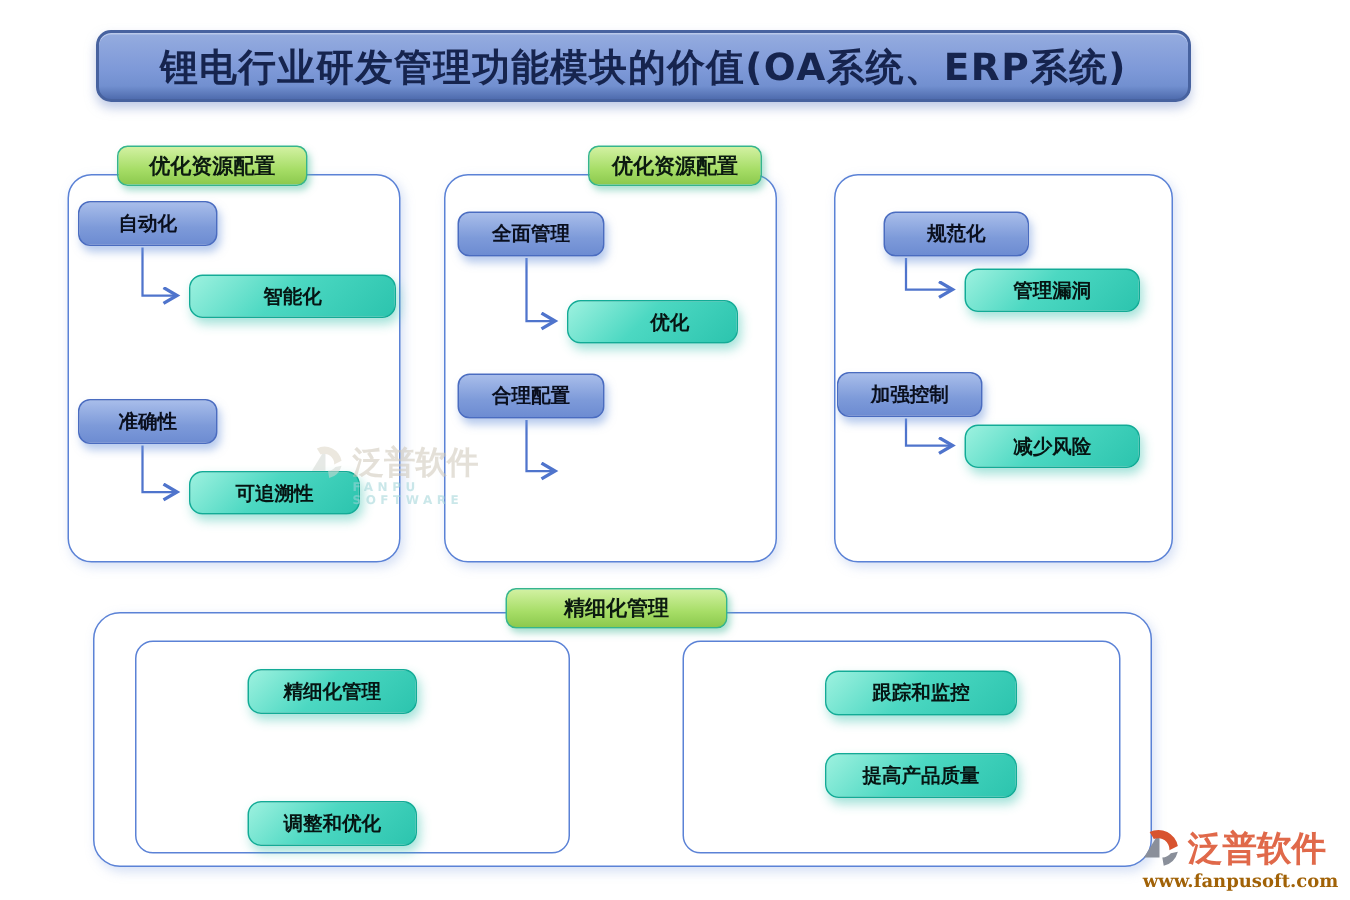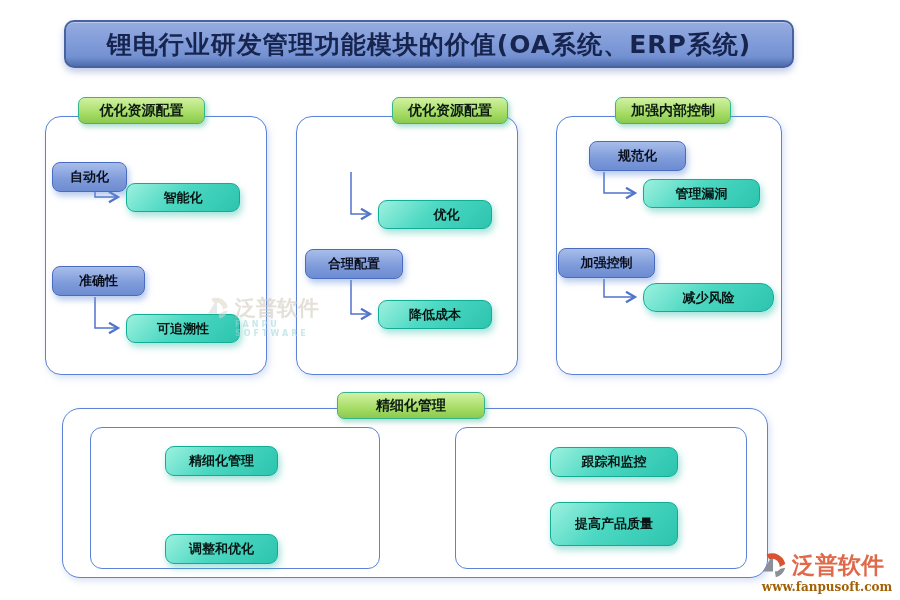--- a/index.html
+++ b/index.html
@@ -62,61 +62,58 @@
 <div class="canvas">
 
   <div class="abs banner">
     <span>锂电行业研发管理功能模块的价值(OA系统、ERP系统)</span>
   </div>
 
   <div class="abs group-box" style="left:45px;top:116px;width:222px;height:259px;"></div>
   <div class="abs pill" style="left:78px;top:97px;width:127px;">
     <span>优化资源配置</span>
   </div>
-  <div class="abs blue-node" style="left:52px;top:134px;width:75px;margin-top:28px;">
+  <div class="abs blue-node" style="left:52px;top:134px;width:93px;">
     <span>自动化</span>
   </div>
-  <div class="abs teal-node" style="left:126px;top:183px;width:114px;">
+  <div class="abs teal-node" style="left:126px;top:183px;width:138px;">
     <span>智能化</span>
   </div>
   <div class="abs blue-node" style="left:52px;top:266px;width:93px;">
     <span>准确性</span>
   </div>
   <div class="abs teal-node" style="left:126px;top:314px;width:114px;">
     <span>可追溯性</span>
   </div>
 
   <div class="abs group-box" style="left:296px;top:116px;width:222px;height:259px;"></div>
   <div class="abs pill" style="left:344px;top:97px;width:116px;margin-left:48px;">
     <span>优化资源配置</span>
   </div>
+  <div class="abs blue-node" style="left:305px;top:141px;width:98px;">
+    <span>全面管理</span>
+  </div>
   <div class="abs teal-node" style="left:378px;top:200px;width:114px;padding-left:23px;">
     <span>优化</span>
   </div>
   <div class="abs blue-node" style="left:305px;top:249px;width:98px;">
     <span>合理配置</span>
   </div>
-  <div class="abs teal-node" style="left:378px;top:300px;width:114px;">
-    <span>降低成本</span>
-  </div>
 
   <div class="abs group-box" style="left:556px;top:116px;width:226px;height:259px;"></div>
-  <div class="abs pill" style="left:615px;top:97px;width:116px;">
-    <span>加强内部控制</span>
-  </div>
   <div class="abs blue-node" style="left:558px;top:141px;width:97px;margin-left:31px;">
     <span>规范化</span>
   </div>
   <div class="abs teal-node" style="left:643px;top:179px;width:117px;">
     <span>管理漏洞</span>
   </div>
   <div class="abs blue-node" style="left:558px;top:248px;width:97px;">
     <span>加强控制</span>
   </div>
-  <div class="abs teal-node" style="left:643px;top:283px;width:131px;border-radius:13px;">
+  <div class="abs teal-node" style="left:643px;top:283px;width:117px;">
     <span>减少风险</span>
   </div>
 
   <svg class="abs arrow-layer" width="900" height="600" viewBox="0 0 900 600">
     <defs>
       <marker id="ah" markerWidth="10" markerHeight="10" refX="7" refY="4" orient="auto">
         <polyline points="1,0.5 7,4 1,7.5" fill="none" stroke="#4f74cc" stroke-width="1.5"></polyline>
       </marker>
     </defs>
     <path d="M95,165 L95,197 L118,197" fill="none" stroke="#4f74cc" stroke-width="1.5" marker-end="url(#ah)"></path>
@@ -137,21 +134,21 @@
     <span>精细化管理</span>
   </div>
   <div class="abs teal-node" style="left:165px;top:502px;width:113px;height:30px;margin-top:32px;">
     <span>调整和优化</span>
   </div>
 
   <div class="abs sub-box" style="left:455px;top:427px;width:292px;height:142px;"></div>
   <div class="abs teal-node" style="left:550px;top:447px;width:128px;height:30px;">
     <span>跟踪和监控</span>
   </div>
-  <div class="abs teal-node" style="left:550px;top:502px;width:128px;height:44px;">
+  <div class="abs teal-node" style="left:550px;top:502px;width:128px;height:30px;">
     <span>提高产品质量</span>
   </div>
 
   <div class="abs wm-center">
     <div class="row">
       <svg width="28" height="28" viewBox="0 0 34 34">
         <path d="M6,24 L17,6 L17,24 Z" fill="#d3d8d2"></path>
         <path d="M10,6 A14,14 0 0 1 30,16 L24,19 A8,8 0 0 0 13,11 Z" fill="#ddd6c6"></path>
         <path d="M30,20 A14,14 0 0 1 20,30 L19,24 A8,8 0 0 0 25,21 Z" fill="#d3d8d2"></path>
       </svg>

